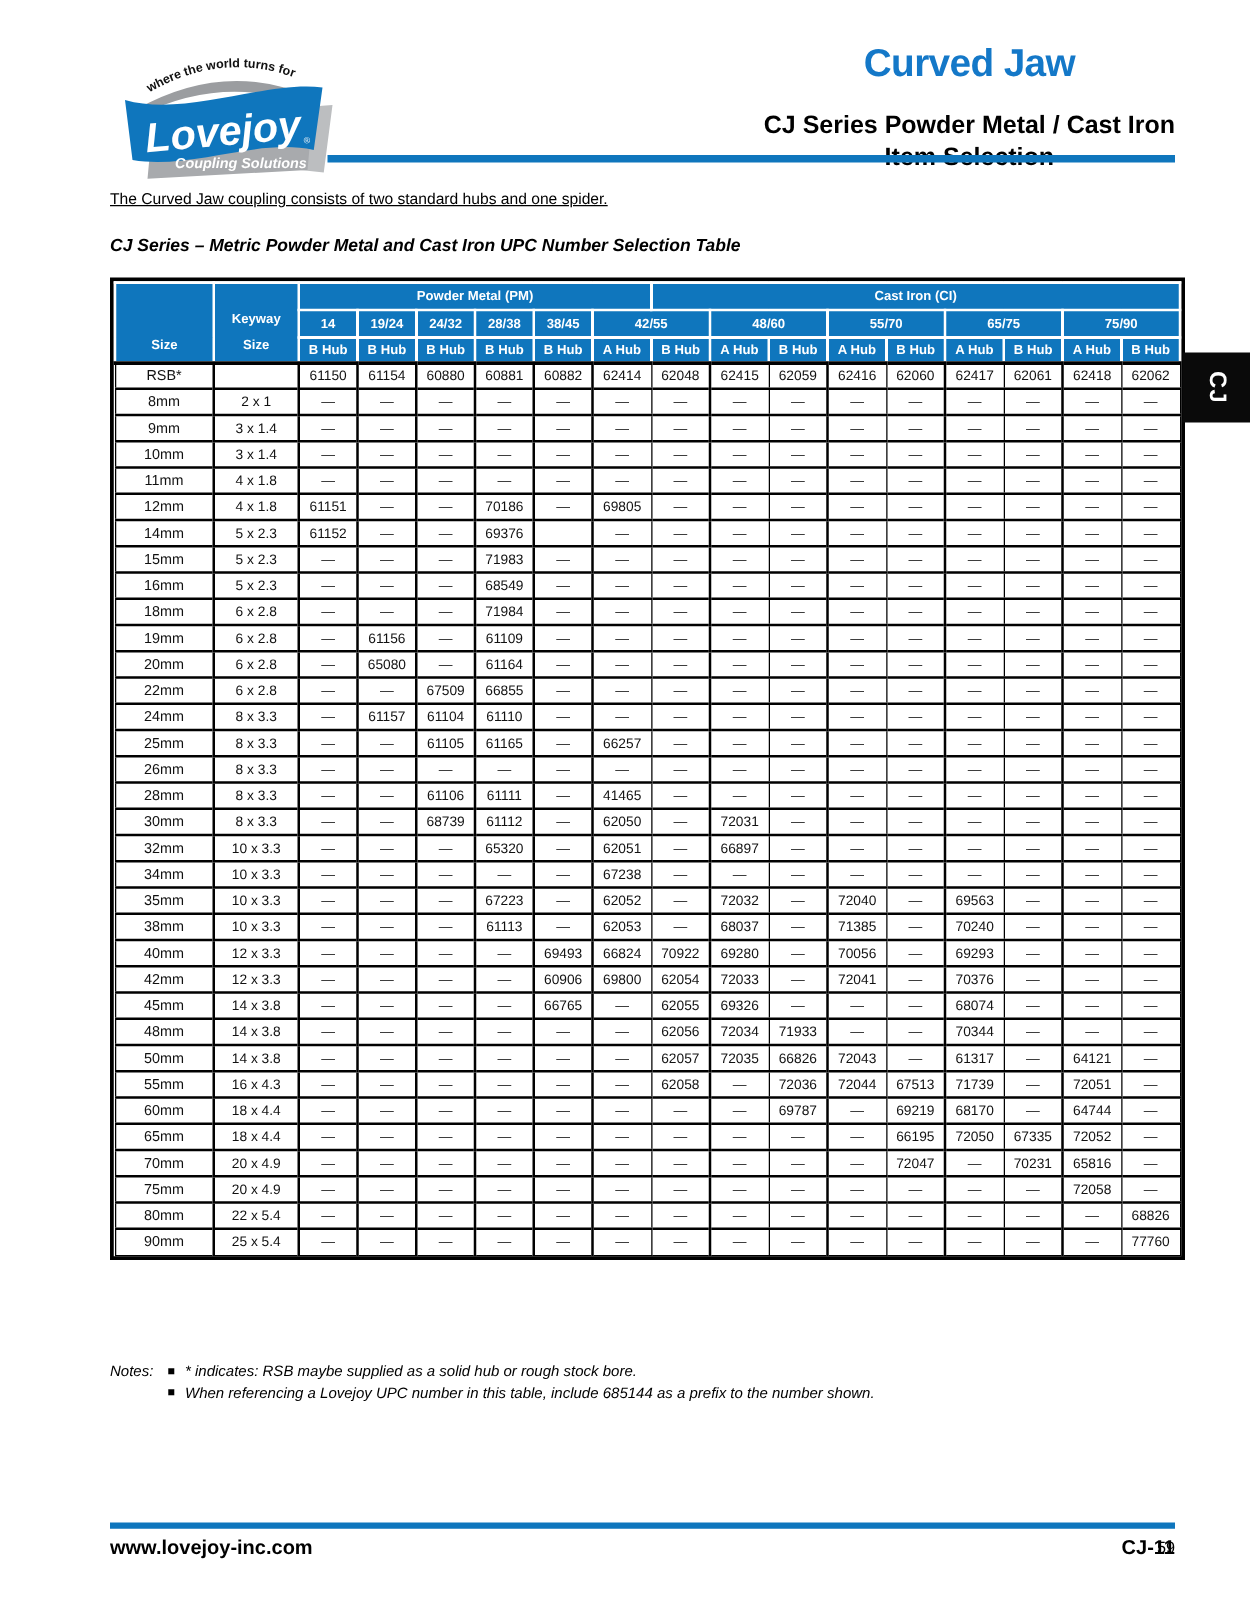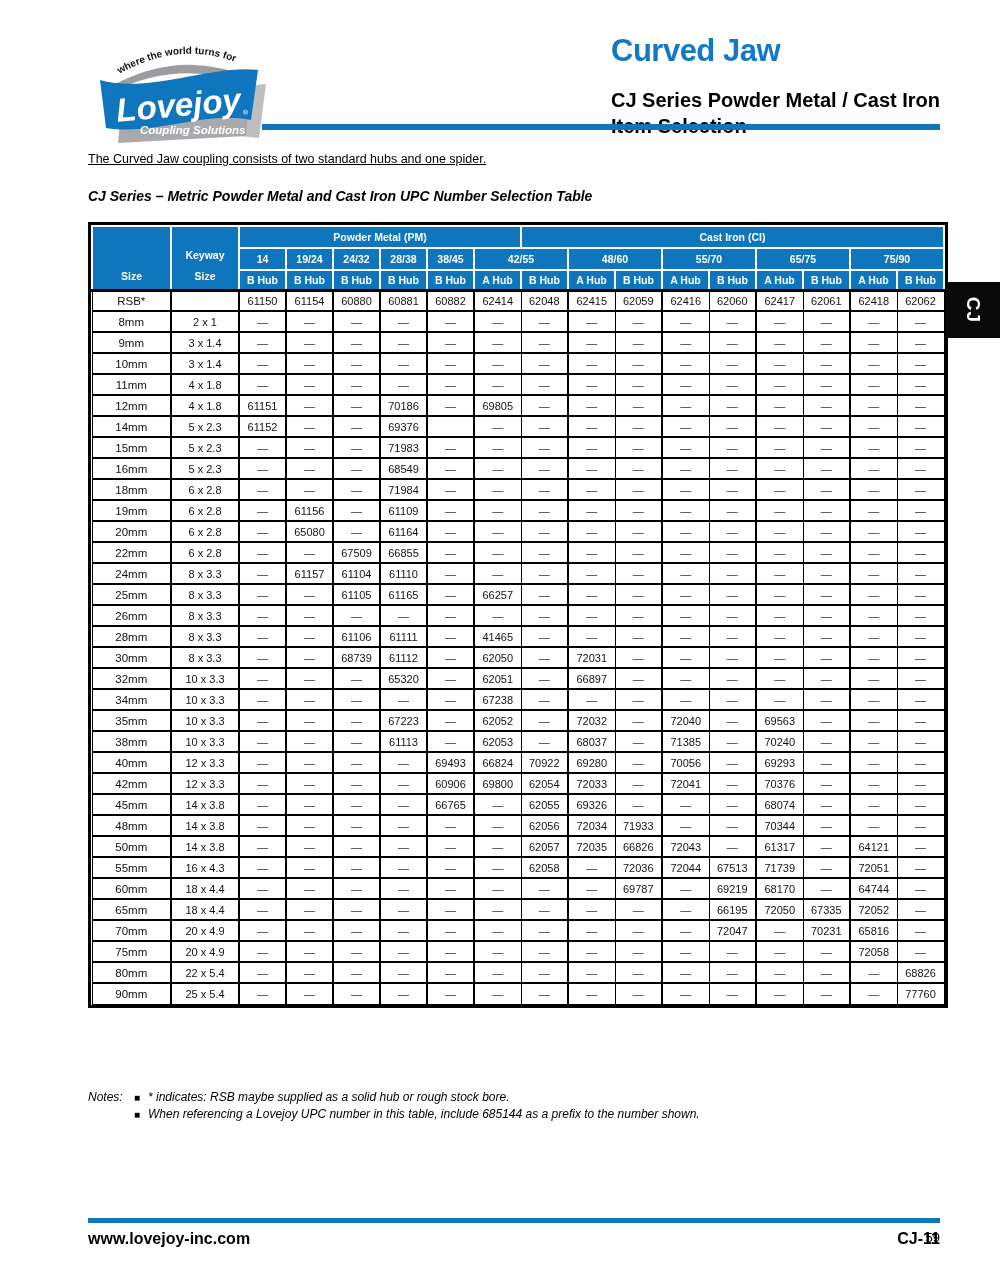--- a/index.html
+++ b/index.html
@@ -6,21 +6,21 @@
   :root{
     --blue:#0f76bd; --title-blue:#1478c8; --logo-gray:#a8aaad; --shadow-gray:#c2c4c6;
   }
   *{margin:0;padding:0;box-sizing:border-box;}
   html,body{background:#fff;}
   body{font-family:"Liberation Sans", sans-serif; color:#000;}
   .page{position:relative;width:1000px;height:1280px;background:#fff;overflow:hidden;}
 
   
   .logo{position:absolute;left:96px;top:32px;width:176px;height:112px;}
-  .titles{position:absolute;right:60px;top:34px;text-align:left;}
+  .titles{position:absolute;right:60px;top:34px;text-align:center;}
   .titles .t1{font-size:31px;font-weight:bold;color:var(--title-blue);letter-spacing:-0.5px;line-height:34px;}
   .titles .t2{font-size:20px;font-weight:bold;color:#000;line-height:26px;margin-top:19px;}
   .titles .t3{font-size:20px;font-weight:bold;color:#000;line-height:26px;}
   .head-rule{position:absolute;left:262px;right:60px;top:124px;height:6px;background:var(--blue);}
   .intro{position:absolute;left:88px;top:152px;font-size:12.5px;text-decoration:underline;}
 
   
   .tbl-title{position:absolute;left:88px;top:188px;font-size:14px;font-weight:bold;font-style:italic;}
 
   

